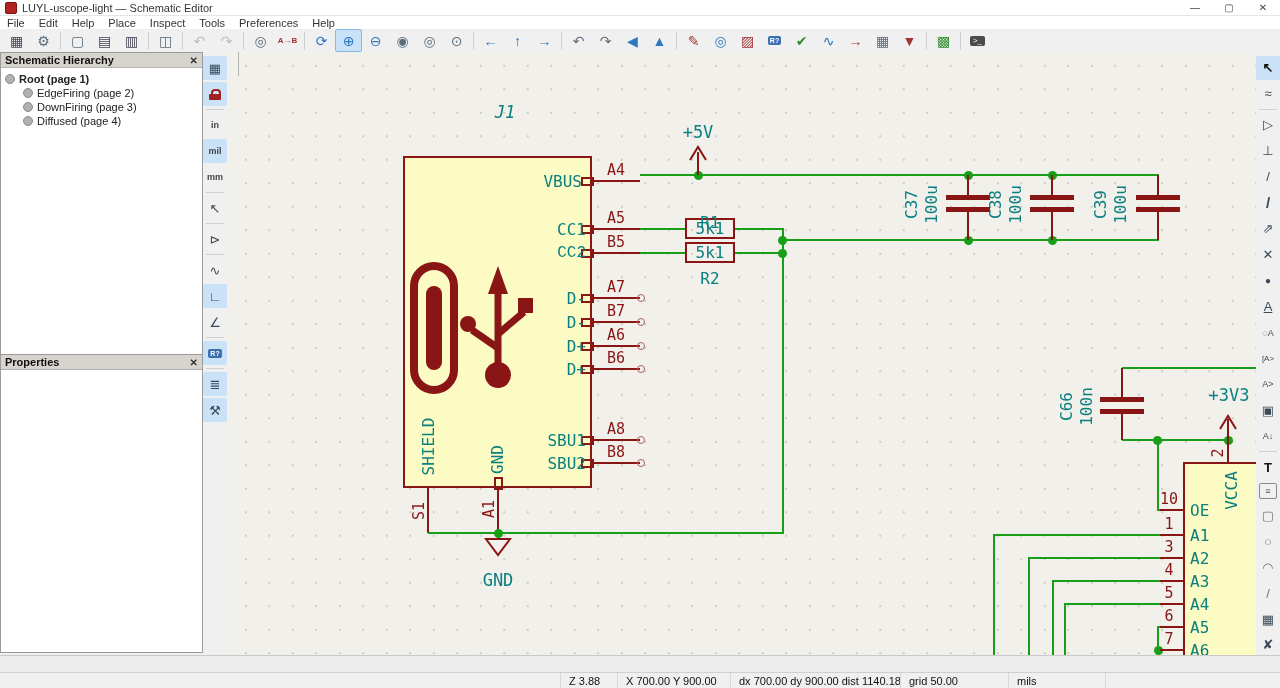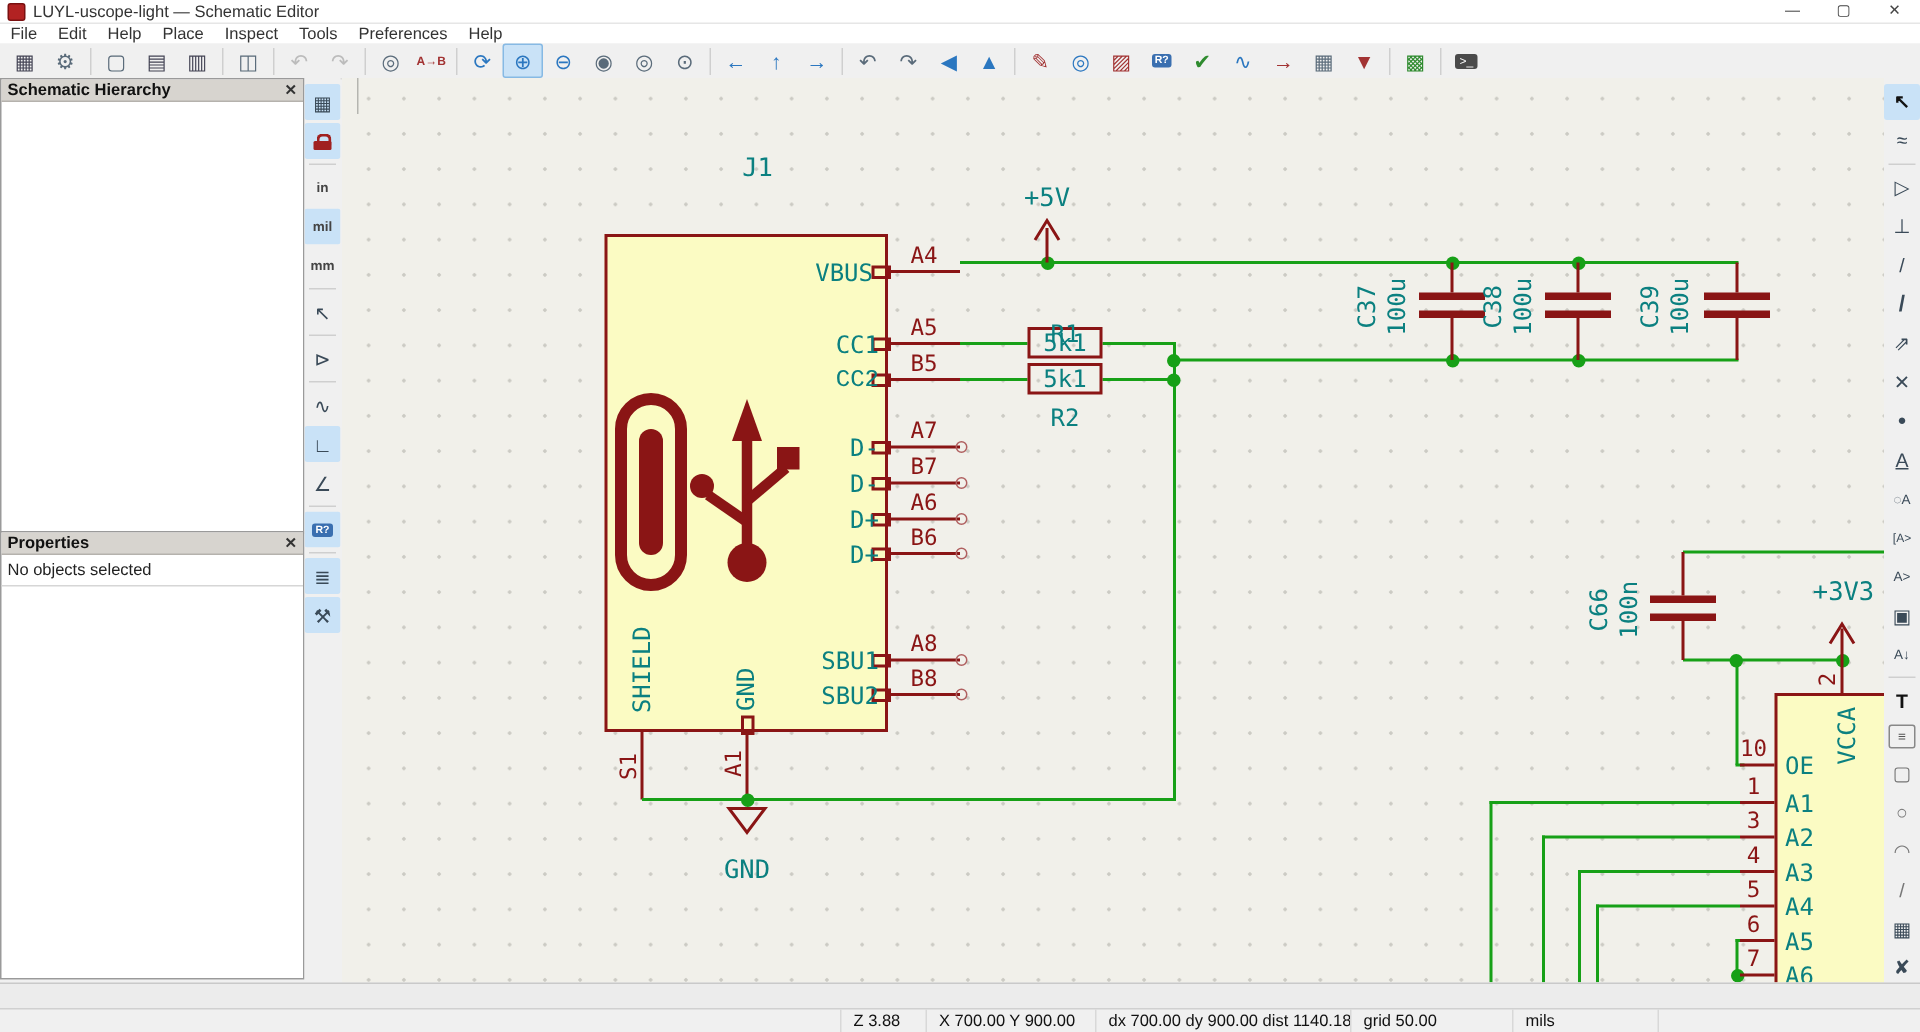--- a/index.html
+++ b/index.html
@@ -132,28 +132,45 @@
   <div class="tbtn">
       <span class="console-chip">&gt;_</span>
     </div>
 </div>
 
 <div class="abs panel" style="left:0;top:52px;width:201px;height:302px;">
   <div class="phdr">
     <span>Schematic Hierarchy</span>
     <span class="x">✕</span>
   </div>
+  <div style="padding:3px 4px;">
+    <div class="tree-row" style="font-weight:bold">
+      <span class="bullet"></span>
+      <span>Root (page 1)</span>
+    </div>
+    <div class="tree-row" style="margin-left:18px">
+      <span class="bullet"></span>
+      <span>EdgeFiring (page 2)</span>
+    </div>
+    <div class="tree-row" style="margin-left:18px">
+      <span class="bullet"></span>
+      <span>DownFiring (page 3)</span>
+    </div>
+    <div class="tree-row" style="margin-left:18px">
+      <span class="bullet"></span>
+      <span>Diffused (page 4)</span>
+    </div>
+  </div>
 </div>
 
 <div class="abs panel" style="left:0;top:354px;width:201px;height:297px;">
   <div class="phdr">
     <span>Properties</span>
     <span class="x">✕</span>
   </div>
-  <div style="padding:4px;border-bottom:1px solid #d6d6d6;">No objects selected</div>
 </div>
 
 <div class="abs vstrip" style="left:203px;top:52px;height:603px;">
   <div class="vbtn sel">▦</div>
   <div class="vbtn sel">
     <span class="padlock">
         <span class="shackle"></span>
         <span class="body"></span>
       </span>
   </div>
@@ -203,21 +220,21 @@
   <div class="vbtn" style="color:#777">◠</div>
   <div class="vbtn" style="color:#777">/</div>
   <div class="vbtn ic-dark">▦</div>
   <div class="vbtn ic-red">✘</div>
 </div>
 
 <div class="abs" id="canvas">
   <div style="position:absolute;left:10px;top:0;width:1px;height:24px;background:#b5b5b0;"></div>
 
   <div class="sym-box" style="left:175px;top:104px;width:189px;height:332px;"></div>
-  <span class="tl big ctr" style="left:237px;top:50px;width:80px;">J1</span>
+  <span class="tl big ctr" style="left:237px;top:50px;width:80px;font-style:italic;">J1</span>
 
   <svg style="position:absolute;left:180px;top:200px;" width="180" height="200" viewBox="0 0 180 200">
     <rect x="6" y="14" width="40" height="124" rx="20" fill="none" stroke="#8a1515" stroke-width="8"></rect>
     <rect x="18" y="34" width="16" height="84" rx="8" fill="#8a1515"></rect>
     <circle cx="90" cy="123" r="13" fill="#8a1515"></circle>
     <line x1="90" y1="112" x2="90" y2="38" stroke="#8a1515" stroke-width="7"></line>
     <polygon points="80,42 100,42 90,14" fill="#8a1515"></polygon>
     <line x1="90" y1="96" x2="64" y2="78" stroke="#8a1515" stroke-width="7"></line>
     <circle cx="60" cy="72" r="8" fill="#8a1515"></circle>
     <line x1="90" y1="82" x2="116" y2="60" stroke="#8a1515" stroke-width="7"></line>

